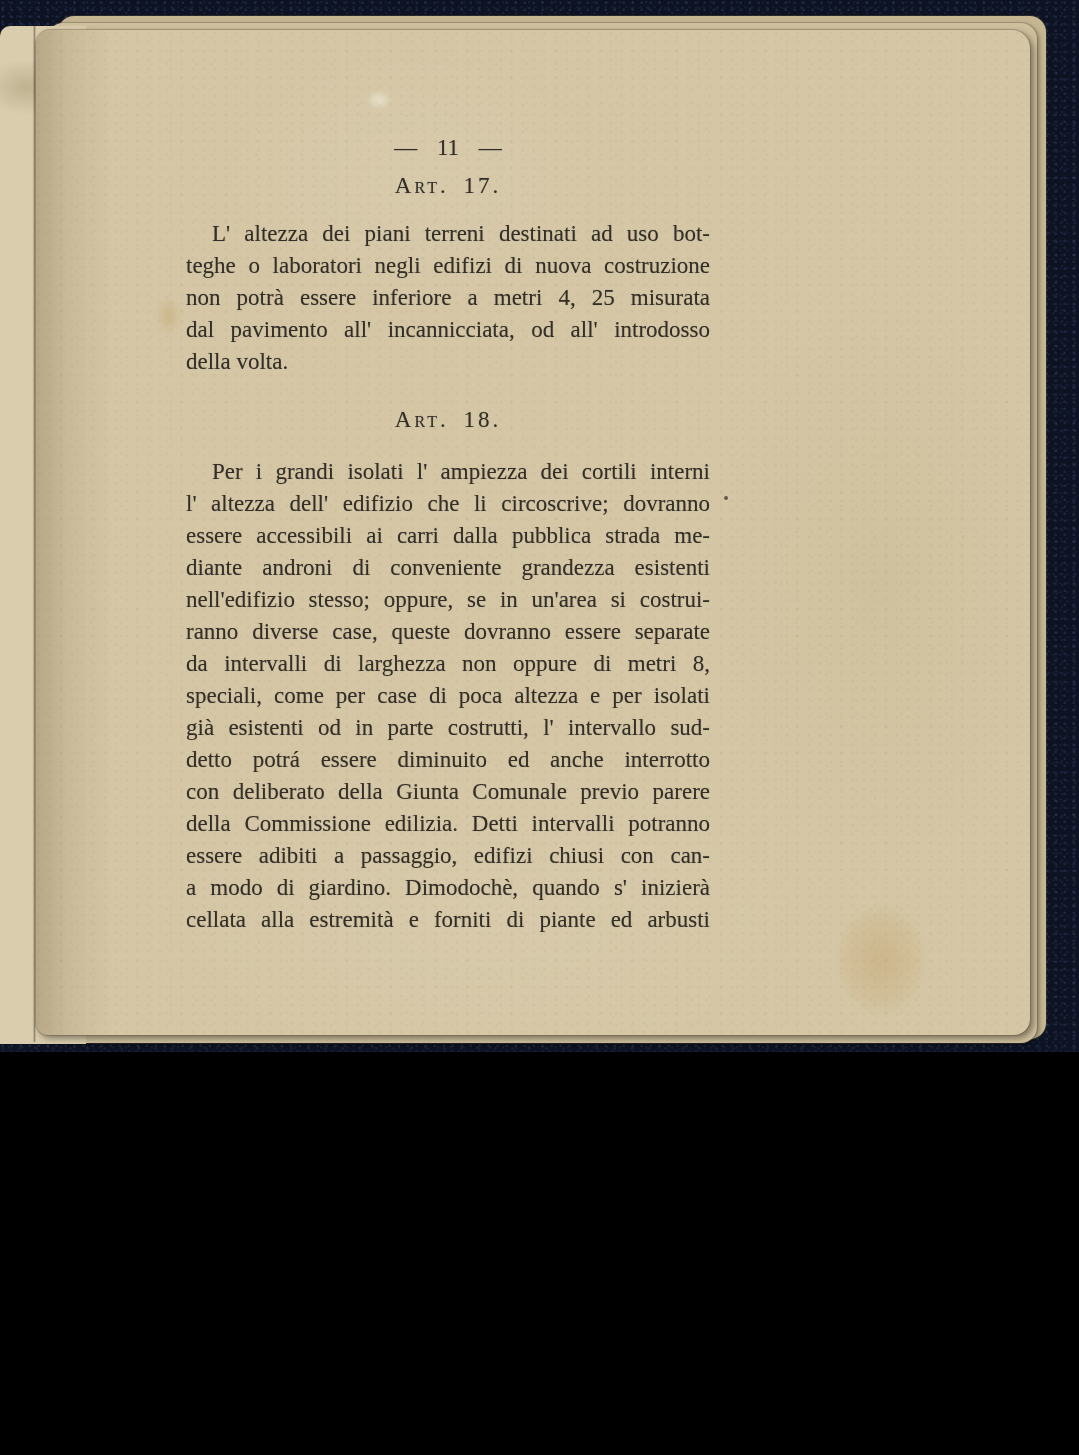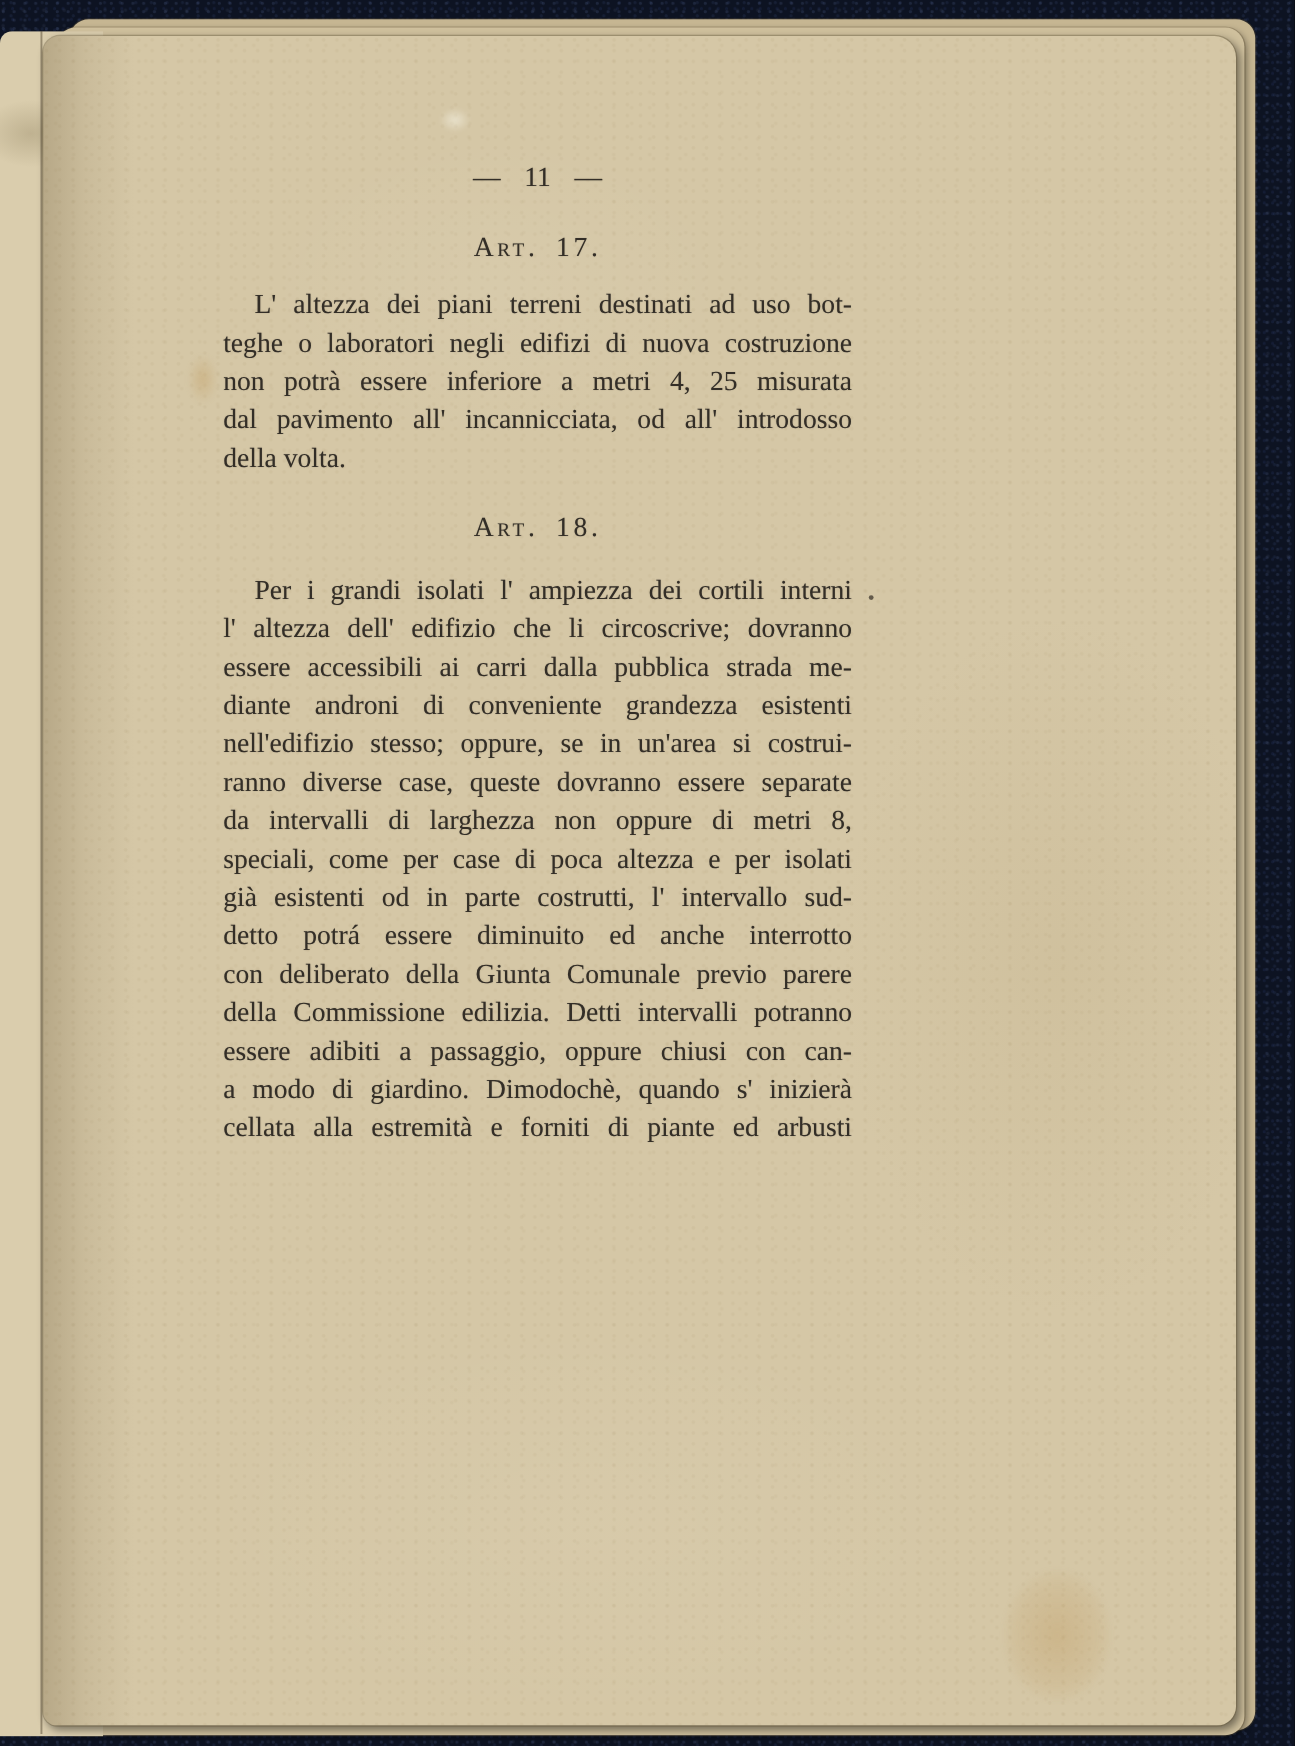--- a/index.html
+++ b/index.html
@@ -1,21 +1,21 @@
 <!DOCTYPE html>
 <html style="--cover: #0d1322; --paper: #d5c7a6; --paper-under: #cdbd9a; --paper-prev: #dacdad; --ink: #332e27;"><head>
 <meta charset="utf-8">
 <style>
   :root{
     --cover:#0d1322; --paper:#d5c7a6; --paper-under:#cdbd9a; --paper-prev:#dacdad;
     --ink:#332e27; --stain:#b98f4e;
   }
   html,body{margin:0;padding:0;background:#000;}
   #canvas{
-    position:relative;width:1079px;height:1455px;overflow:hidden;
+    position:relative;width:1079px;height:1052px;overflow:hidden;
     font-family:"Liberation Serif","DejaVu Serif",serif;
   }
   
   .cover{
     position:absolute;inset:0;background-color:var(--cover);
     background-image:
       radial-gradient(circle at 30% 40%, rgba(95,115,165,.20) 0 1px, transparent 1.6px),
       radial-gradient(circle at 70% 20%, rgba(70,92,145,.16) 0 1px, transparent 1.6px),
       radial-gradient(circle at 50% 80%, rgba(45,62,115,.22) 0 1px, transparent 1.6px),
       radial-gradient(circle at 15% 65%, rgba(120,135,175,.10) 0 1px, transparent 1.8px);
@@ -76,21 +76,21 @@
   
   .text-col{
     position:absolute;left:132px;top:102px;width:560px;
     color:var(--ink);font-size:23px;line-height:32px;
     text-shadow:0 0 1px rgba(51,46,39,.35);
   }
   .page-number{text-align:center;word-spacing:14px;}
   .article-heading{
     text-align:center;font-variant:small-caps;letter-spacing:3px;word-spacing:6px;
   }
-  .h1{margin-top:26px;}
+  .h1{margin-top:6px;}
   .h2{margin-top:26px;margin-bottom:20px;}
   .paragraph{margin:18px;}
   .p-first{margin-top:16px;}
   .line{text-align:justify;text-align-last:justify;}
   .line.last{text-align-last:left;}
   .line.indent{text-indent:26px;}
 </style>
 </head>
 <body>
 
@@ -128,20 +128,20 @@
             <div class="line">essere accessibili ai carri dalla pubblica strada me-</div>
             <div class="line">diante androni di conveniente grandezza esistenti</div>
             <div class="line">nell'edifizio stesso; oppure, se in un'area si costrui-</div>
             <div class="line">ranno diverse case, queste dovranno essere separate</div>
             <div class="line">da intervalli di larghezza non oppure di metri 8,</div>
             <div class="line">speciali, come per case di poca altezza e per isolati</div>
             <div class="line">già esistenti od in parte costrutti, l' intervallo sud-</div>
             <div class="line">detto potrá essere diminuito ed anche interrotto</div>
             <div class="line">con deliberato della Giunta Comunale previo parere</div>
             <div class="line">della Commissione edilizia. Detti intervalli potranno</div>
-            <div class="line">essere adibiti a passaggio, oppure chiusi con can-</div>
+            <div class="line">essere adibiti a passaggio, edifizi chiusi con can-</div>
             <div class="line">a modo di giardino. Dimodochè, quando s' inizierà</div>
             <div class="line">cellata alla estremità e forniti di piante ed arbusti</div>
           </div>
         </div>
     </div>
   </div>
 </div>
 
 </body></html>

